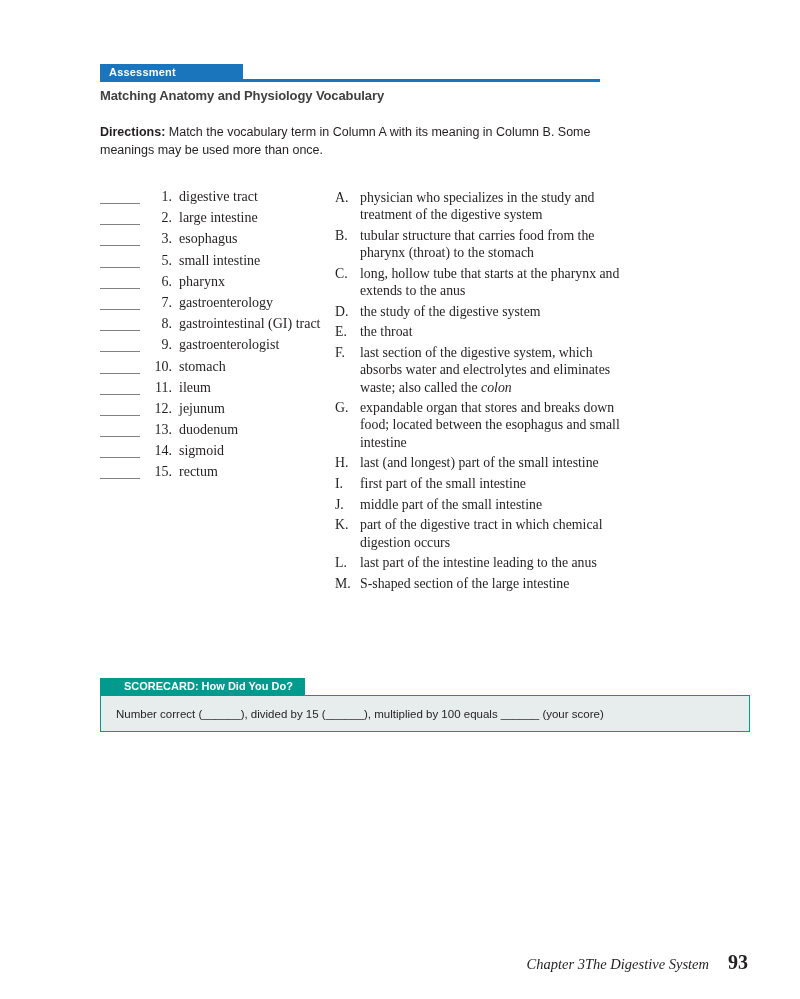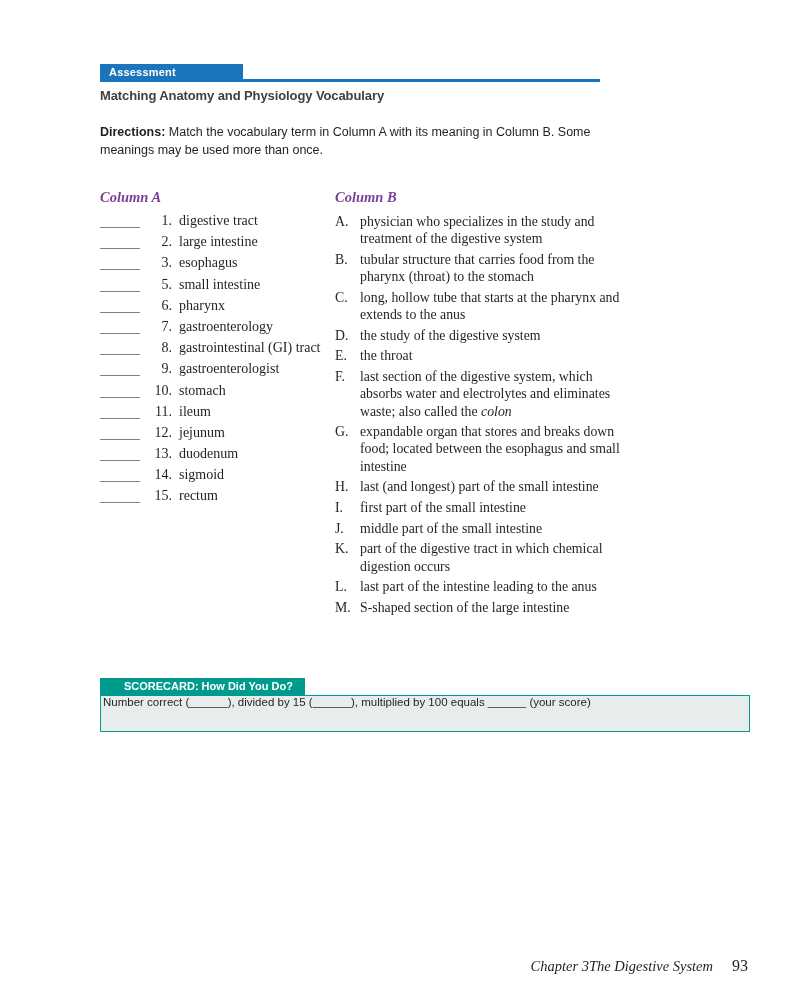--- a/index.html
+++ b/index.html
@@ -120,52 +120,52 @@
     display: block;
   }
   .score-box {
     position: absolute;
     left: 100px; top: 695px;
     width: 650px; height: 37px;
     background: #e6edec;
     border: 1.5px solid #009a8f;
     box-sizing: border-box;
     display: flex;
-    padding-left: 2px;
+    align-items: center;
+    padding-left: 15px;
     font-size: 11.5px;
   }
   
   .footer {
     position: absolute;
     right: 52px; top: 951px;
     display: flex;
     align-items: baseline;
     font-family: "Liberation Serif", serif;
     font-size: 14.5px;
   }
   .f-chapter, .f-section { font-style: italic; }
   .f-section { }
-  .f-page { font-weight: normal; font-size: 16px; margin-left: 19px; margin-top: 6px; }
+  .f-page { font-weight: bold; font-size: 20px; margin-left: 19px; }
 </style>
 </head>
 <body>
 
 <div class="page">
 
   <div class="banner">
     <span class="banner-label">Assessment</span>
   </div>
   <div class="banner-rule"></div>
 
   <h1 class="title">Matching Anatomy and Physiology Vocabulary</h1>
 
   <p class="directions"><b>Directions:</b><span class="prewrap"> Match the vocabulary term in Column A with its meaning in Column B. Some meanings may be used more than once.</span></p>
 
   <div class="col-a">
-    <div class="col-header">Column A</div>
     <div>
 
         <div class="a-item">
           <span class="blank"></span><span class="a-num">1.</span><span class="a-term">digestive tract</span>
         </div>
 
         <div class="a-item">
           <span class="blank"></span><span class="a-num">2.</span><span class="a-term">large intestine</span>
         </div>
 
@@ -214,21 +214,20 @@
           <span class="blank"></span><span class="a-num">14.</span><span class="a-term">sigmoid</span>
         </div>
 
         <div class="a-item">
           <span class="blank"></span><span class="a-num">15.</span><span class="a-term">rectum</span>
         </div>
       </div>
   </div>
 
   <div class="col-b">
-    <div class="col-header">Column B</div>
     <div>
 
         <div class="b-item">
           <span class="b-letter">A.</span>
           <span class="b-text prewrap"><span>physician who specializes in the study and treatment of the digestive system</span><i></i></span>
         </div>
 
         <div class="b-item">
           <span class="b-letter">B.</span>
           <span class="b-text prewrap"><span>tubular structure that carries food from the pharynx (throat) to the stomach</span><i></i></span>

